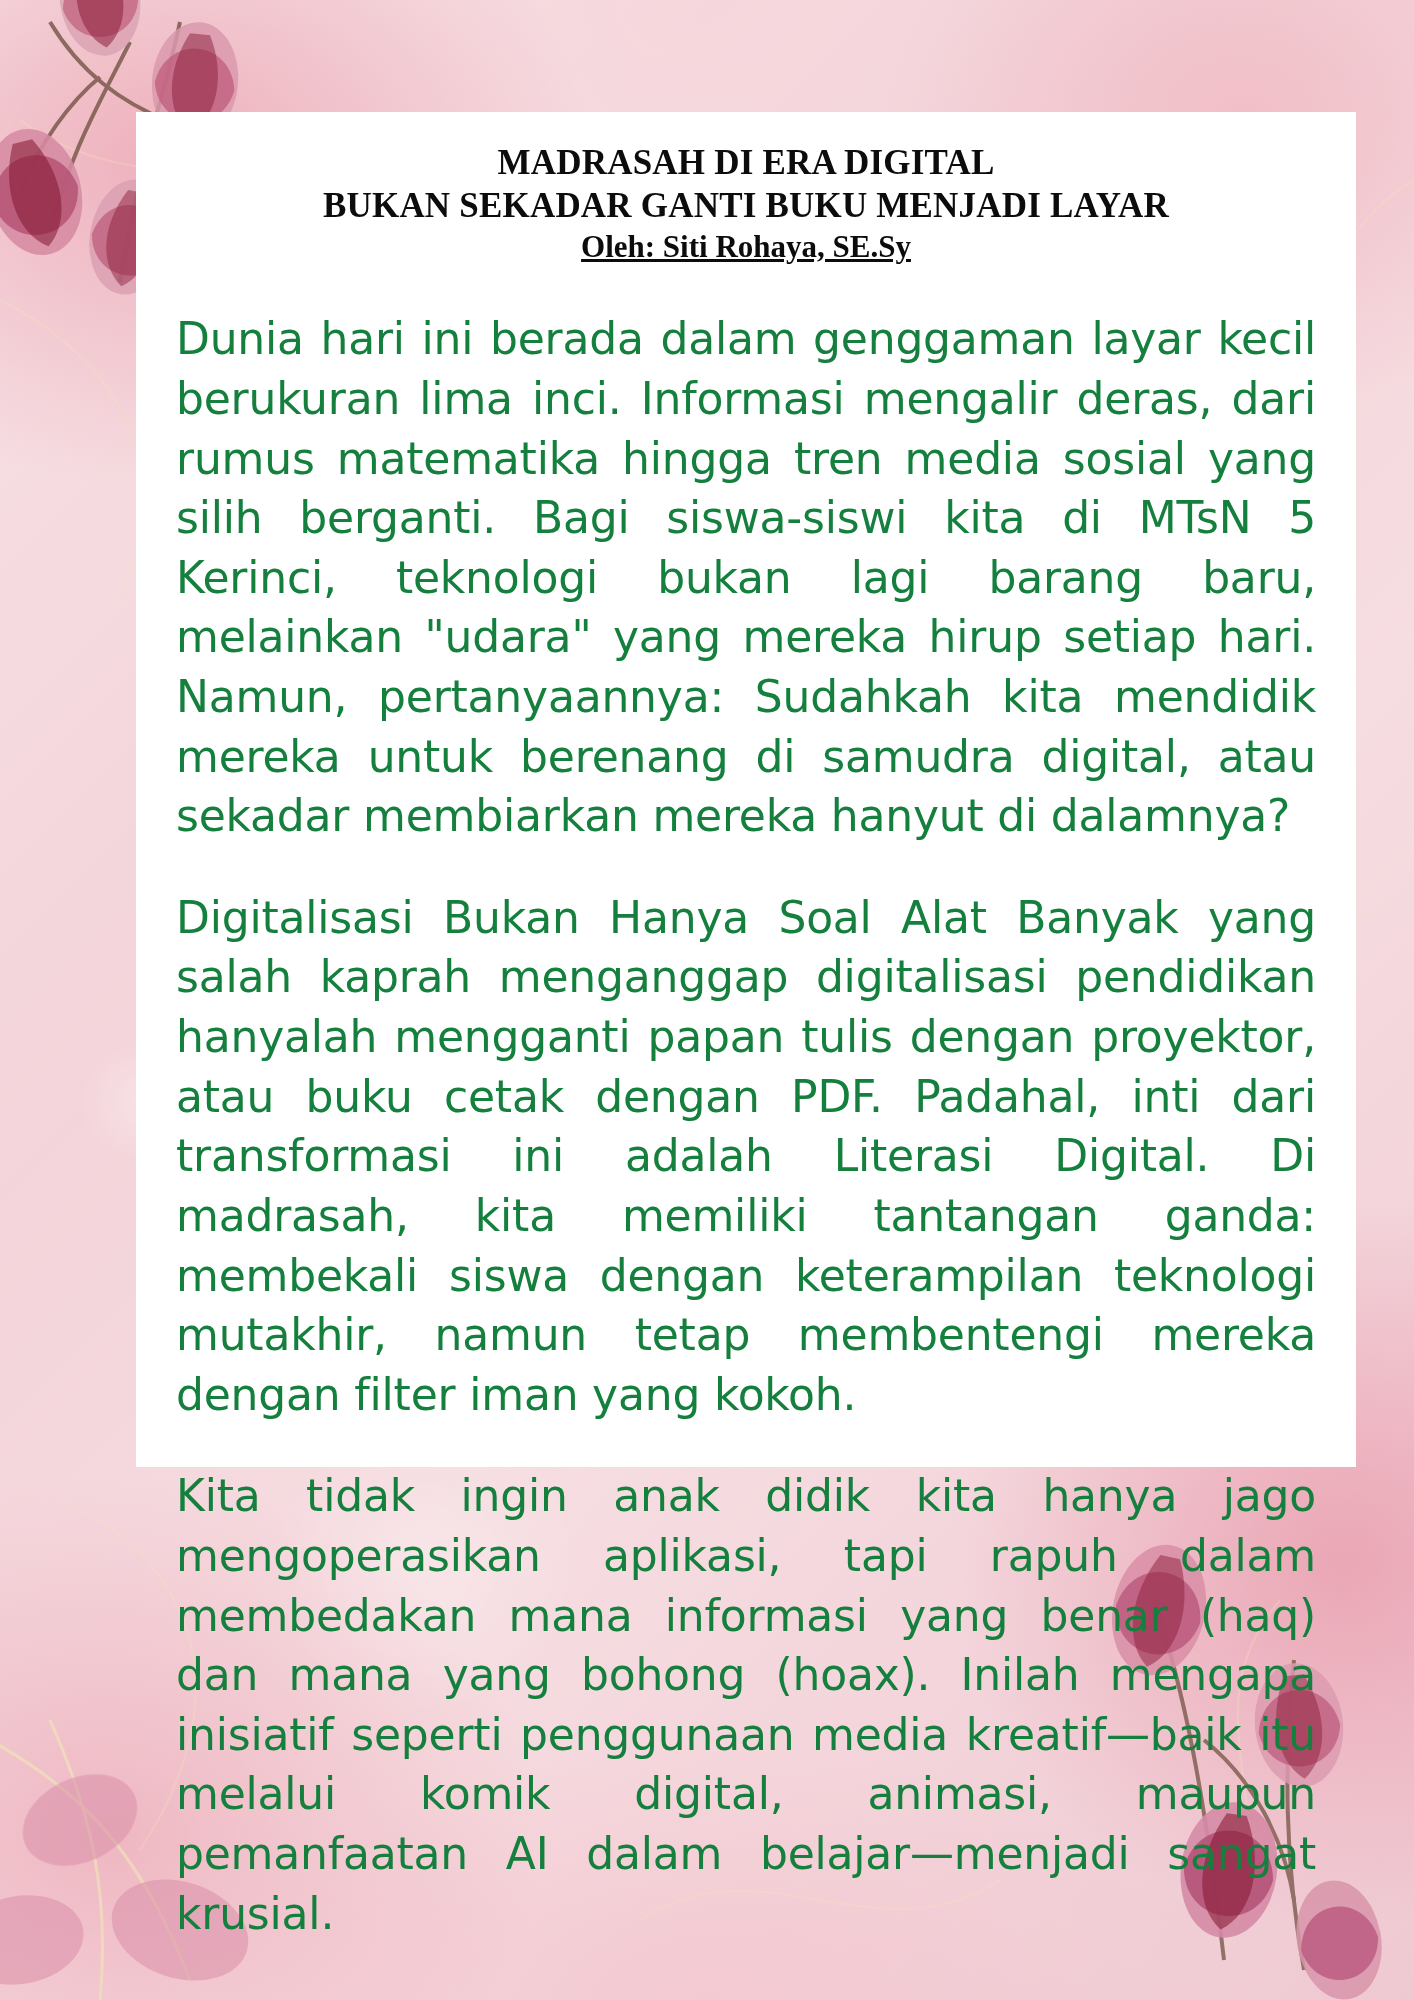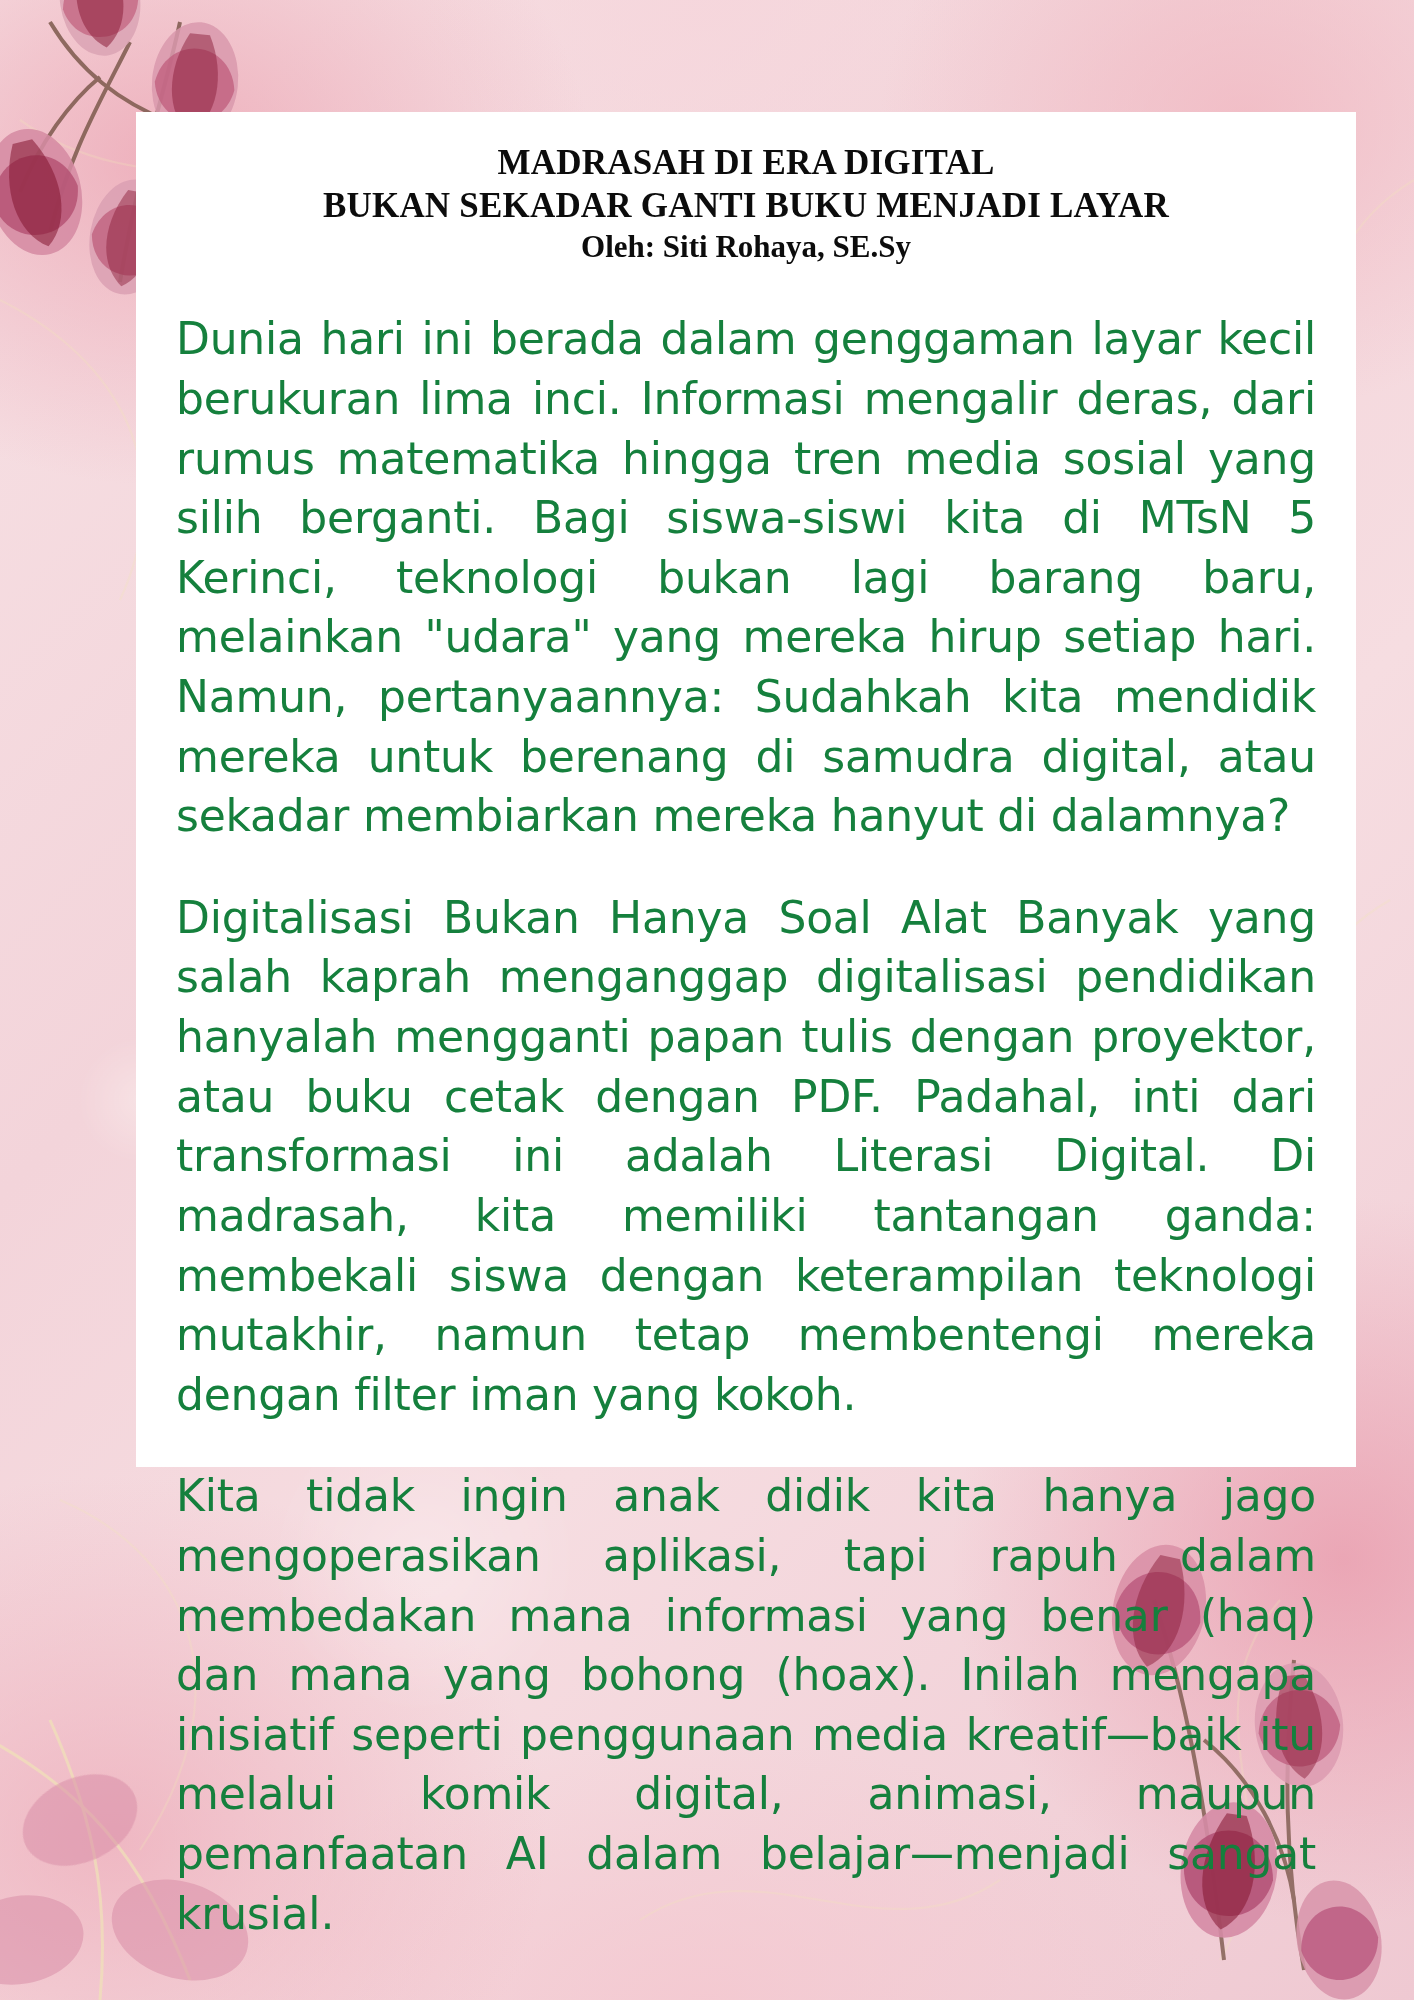--- a/index.html
+++ b/index.html
@@ -69,20 +69,21 @@
     margin: 0;
   }
   .doc-title .line2 { white-space: nowrap; margin-top: 28px; }
   .doc-byline {
     text-align: center;
     font-family: "Liberation Serif", serif;
     font-weight: bold;
     font-size: 31px;
     color: #0c0c0c;
     margin: 2px 0 0 0;
+    text-decoration: underline;
   }
 
   .body-copy {
     margin-top: 44px;
   }
   .para {
     text-align: justify;
     text-justify: inter-word;
     font-family: "DejaVu Sans", sans-serif;
     font-size: 44px;

